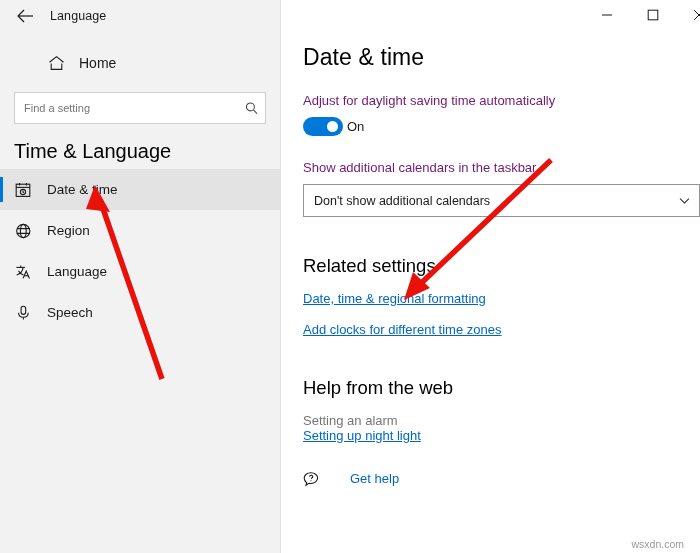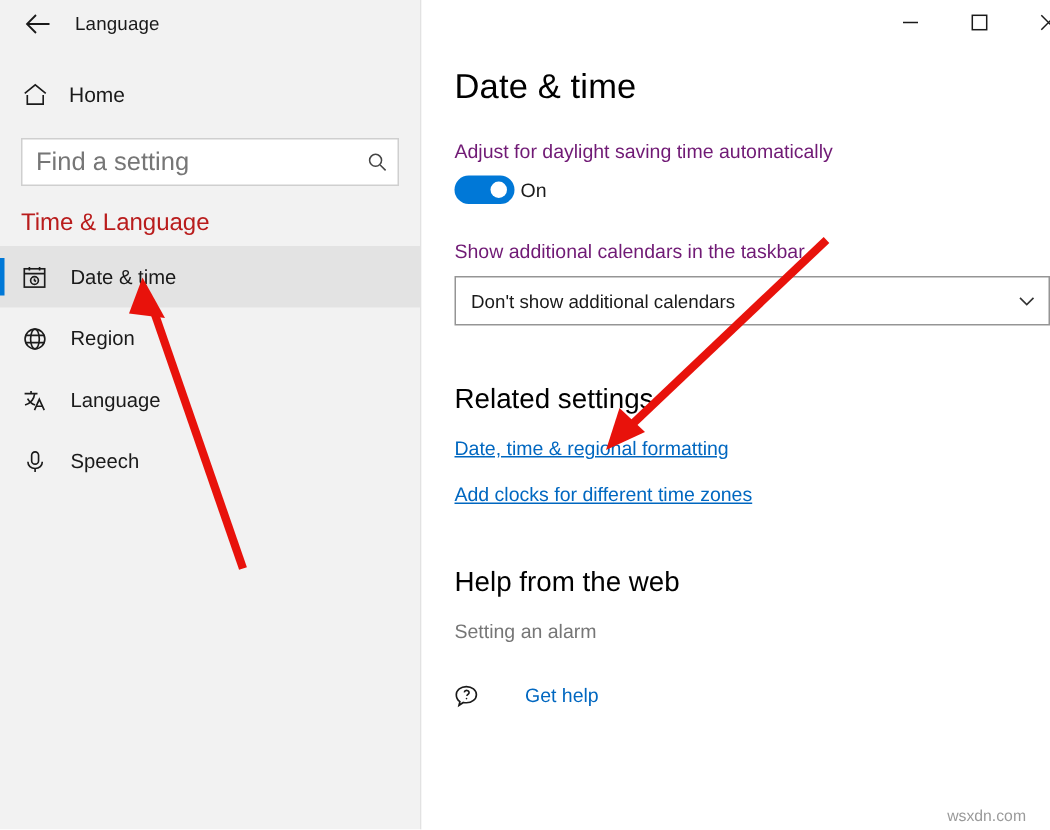--- a/index.html
+++ b/index.html
@@ -52,55 +52,56 @@
     margin-left: 10px;
     letter-spacing: .1px;
   }
   .home-row {
     display: flex;
     align-items: center;
     height: 38px;
     margin-top: 12px;
     padding-left: 13px;
     gap: 13px;
+    margin-left: 33px;
   }
   .home-row .glyph { width: 20px; display: flex; justify-content: center; color: #1c1c1c; }
   .home-label { font-size: 14px; color: #1a1a1a; }
   .search-wrap {
     margin: 10px 14px 0 14px;
     height: 30px;
     background: #ffffff;
     border: 1px solid #cfcfcf;
     display: flex;
     align-items: center;
     position: relative;
   }
   .search-wrap input {
     border: 0;
     outline: 0;
     background: transparent;
     font-family: "Liberation Sans", sans-serif;
-    font-size: 17px;
+    font-size: 11px;
     color: #4d7c0f;
     padding: 0 26px 0 9px;
     width: 100%;
     height: 100%;
   }
   .search-wrap input::placeholder { color: #767676; }
   .search-icon {
     position: absolute;
     right: 7px;
     top: 50%;
     transform: translateY(-50%);
     color: #444;
     display: flex;
   }
   .section-head {
-    font-size: 16px;
-    color: #b91c1c;
+    font-size: 20px;
+    color: #000000;
     padding: 16px 0 6px 14px;
     font-weight: 400;
   }
   .nav-item {
     display: flex;
     align-items: center;
     height: 41px;
     padding-left: 13px;
     gap: 14px;
     position: relative;
@@ -365,20 +366,21 @@
       </div>
 
       <h2 class="sub-title">Related settings</h2>
       <a class="link" href="#">Date, time &amp; regional formatting</a>
       <a class="link" href="#">Add clocks for different time zones</a>
 
       <div class="spacer-24"></div>
 
       <h2 class="sub-title">Help from the web</h2>
       <div class="plain-text">Setting an alarm</div>
+      <a class="link" href="#">Setting up night light</a>
 
       <div class="gethelp-row">
         <span class="gethelp-icon">
           <svg width="19" height="17" viewBox="0 0 19 17" fill="none" stroke="currentColor" stroke-width="1.1">
             <path d="M1.2 7.1c0-3 3-5.4 6.7-5.4s6.7 2.4 6.7 5.4-3 5.4-6.7 5.4c-.7 0-1.4-.1-2-.2L3 14.2l.6-2.4C2.1 10.7 1.2 9 1.2 7.1z"></path>
             <path d="M6.5 5.6c.2-.9 1-1.4 1.8-1.3.9.1 1.5.8 1.4 1.6-.1.9-1.3 1.1-1.5 2"></path>
             <circle cx="8" cy="9.7" r=".55" fill="currentColor" stroke="none"></circle>
           </svg>
         </span>
         <a class="gethelp-link" href="#">Get help</a>

